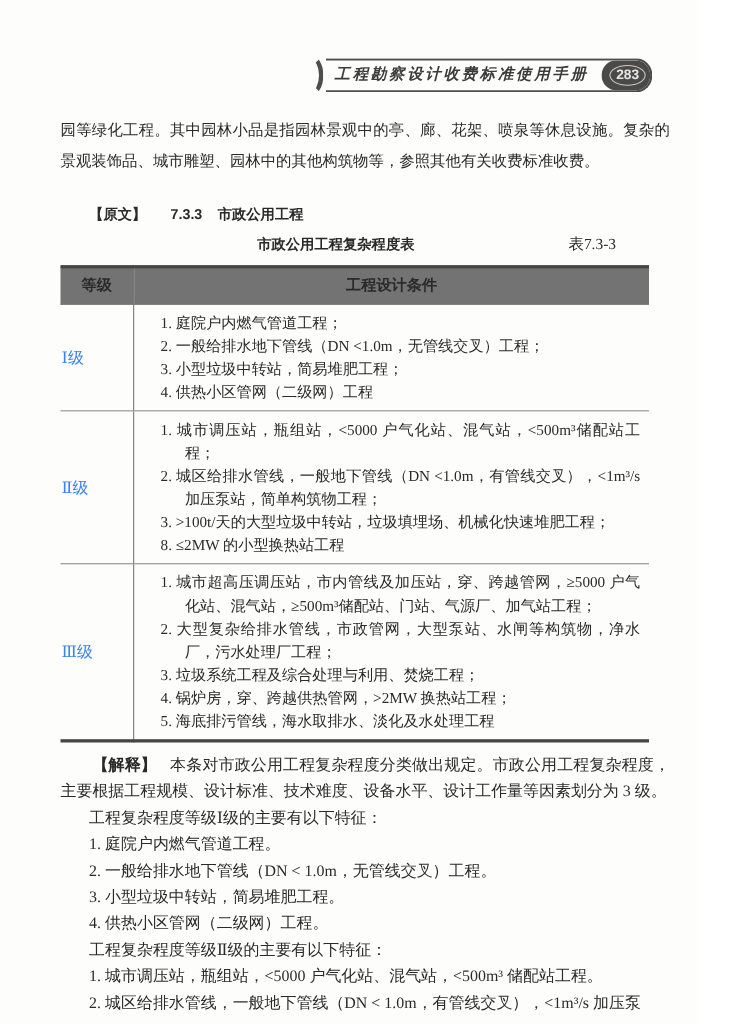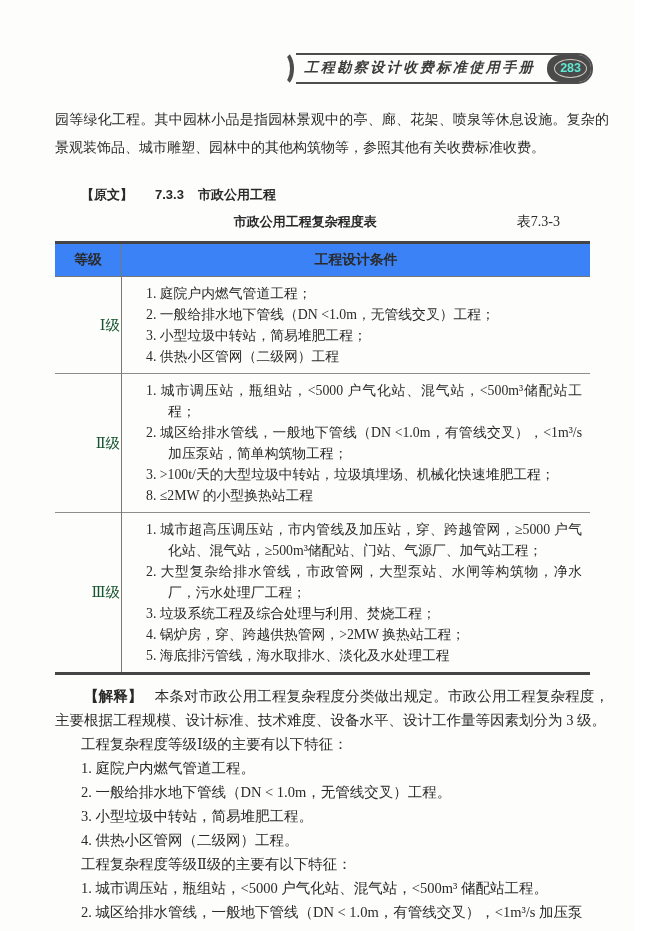--- a/index.html
+++ b/index.html
@@ -57,21 +57,21 @@
     display: flex;
     align-items: center;
     background: #4a4a4a;
     border-radius: 13px 0 0 13px;
     padding: 0 4px 0 7px;
   }
   .banner-num {
     font-family: "Liberation Sans", "DejaVu Sans", sans-serif;
     font-size: 12.5px;
     font-weight: bold;
-    color: #5eead4;
+    color: #e5e5e5;
     border: 1.2px solid #cfc9bd;
     border-radius: 50%;
     padding: 1px 5px 2px 5px;
     line-height: 14px;
   }
 
   
   .content { position: absolute; top: 0; left: 55px; width: 554px; }
 
   .intro {
@@ -113,38 +113,38 @@
 
   
   table.ref-table {
     width: 535px;
     margin-top: 4px;
     border-collapse: collapse;
     border-top: 3px solid #454545;
     border-bottom: 3px solid #454545;
   }
   table.ref-table th {
-    background: #3b82f6;
+    background: #737373;
     font-family: "Liberation Sans", "DejaVu Sans", sans-serif;
     font-weight: bold;
     font-size: 13.8px;
     height: 30px;
     border-bottom: 1.5px solid #777;
     text-align: center;
   }
   th.col-grade, td.grade-cell { border-right: 1.4px solid #777; }
   th.col-grade { width: 64px; }
   table.ref-table td {
     border-top: 1.4px solid #8d8d8d;
     vertical-align: middle;
   }
   td.grade-cell {
-    text-align: right;
+    text-align: left;
     font-size: 14.5px;
-    color: #14532d;
+    color: #3b82f6;
   }
   td.cond-cell { padding: 6px 8px 6px 24px; }
   .cond-item {
     font-size: 13.8px;
     line-height: 21px;
     padding-left: 1.6em;
     text-indent: -1.6em;
     text-align: justify;
   }
 

